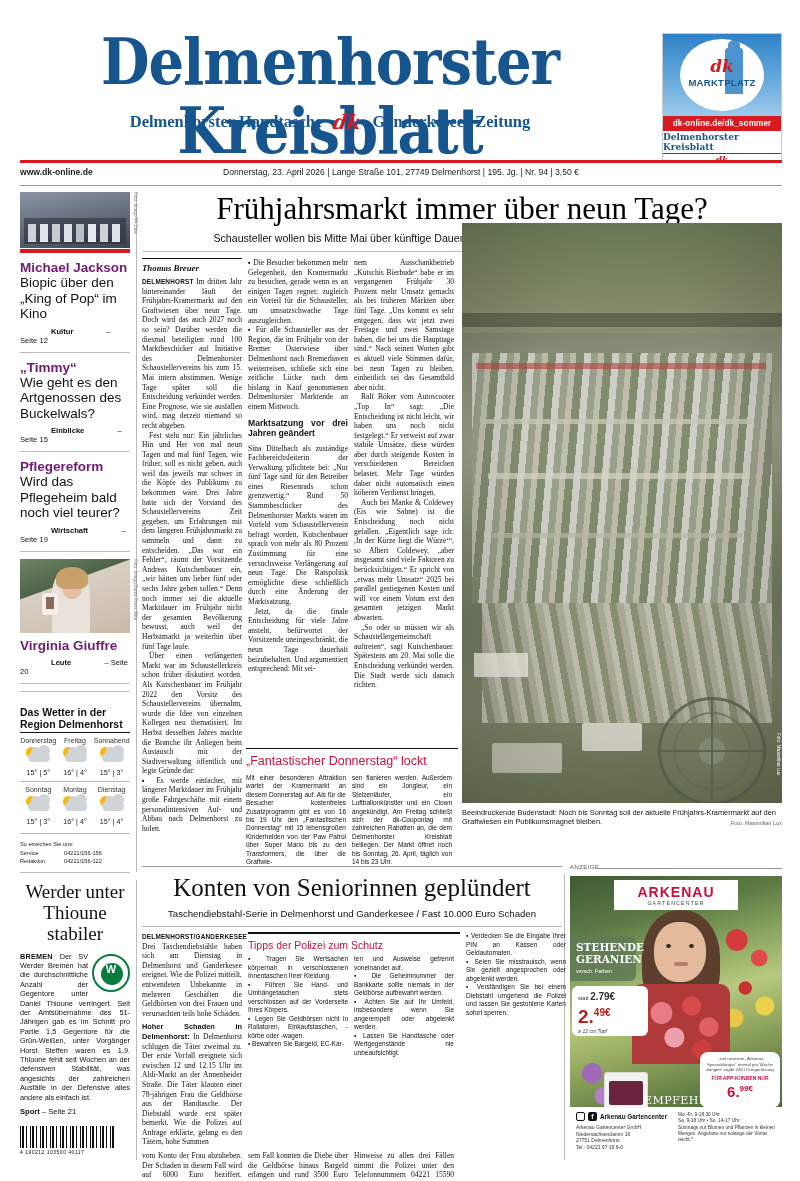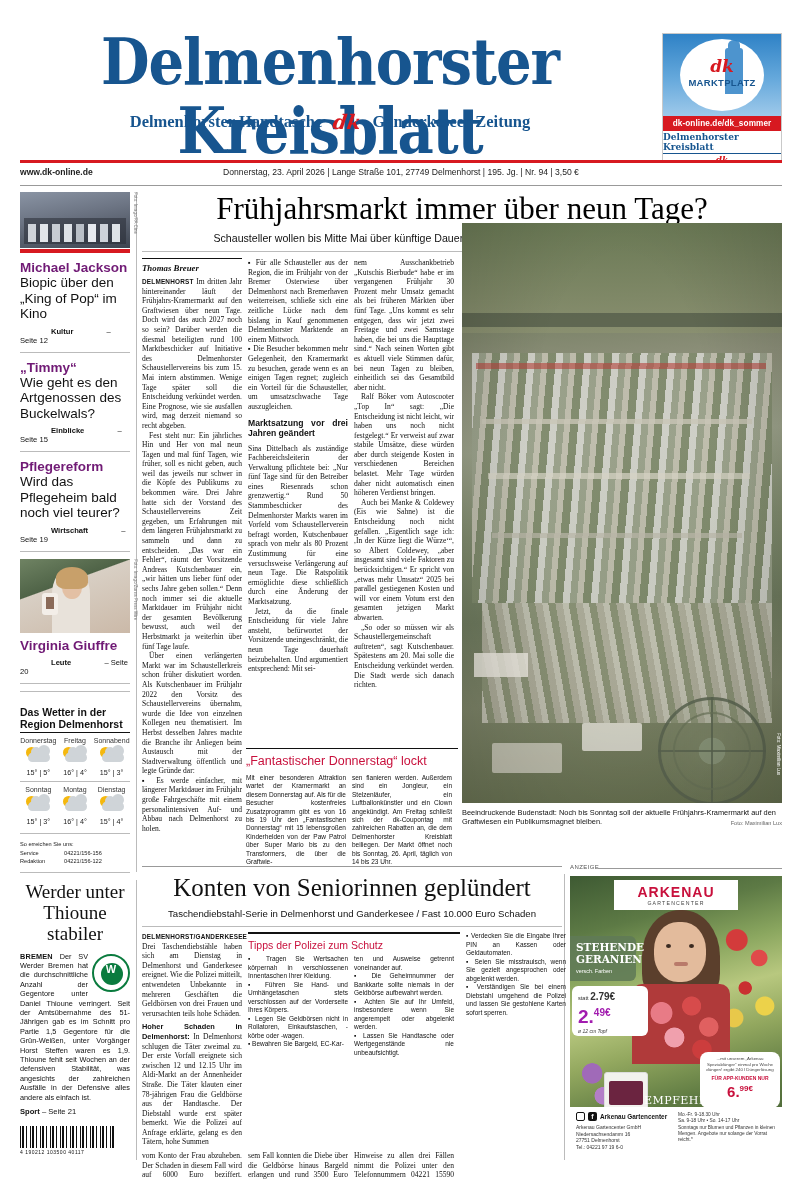--- a/index.html
+++ b/index.html
@@ -186,21 +186,21 @@
   .ad-logo .b { color:#c8103c; font-size:14px; font-weight:700; letter-spacing:1px; }
   .ad-logo .s { color:#444; font-size:5.2px; letter-spacing:1.2px; }
   .ad-green { position:absolute; left:0; top:60px; width:66px; padding:6px 5px 7px 6px;
     background:rgba(96,122,86,.88); color:#fff; border-radius:0 6px 6px 0; }
   .ad-green .t1 { font-family:"DejaVu Serif", serif; font-size:10.5px; line-height:11.5px; font-weight:700;}
   .ad-green .t2 { font-size:5.4px; margin-top:3px; }
   .ad-price { position:absolute; left:2px; top:110px; width:76px; height:50px; background:#fff;
     border-radius:6px; padding:5px 6px; }
   .ad-price .old { font-size:5.6px; color:#333; }
   .ad-price .old b { font-size:10px; color:#333; }
-  .ad-price .new { color:#a21caf; font-weight:700; font-size:19px; line-height:19px; margin-top:1px;}
+  .ad-price .new { color:#b91c1c; font-weight:700; font-size:19px; line-height:19px; margin-top:1px;}
   .ad-price .new sup { font-size:10px; }
   .ad-price .note { font-size:5px; color:#333; font-style:italic; margin-top:2px;}
   .ad-b2 { position:absolute; right:2px; top:176px; width:80px; height:56px; background:#fff;
     border-radius:8px; padding:4px 5px; text-align:center; }
   .ad-b2 .l1 { font-size:4.4px; color:#444; line-height:5.6px; }
   .ad-b2 .l2 { font-size:5px; color:#c8103c; font-weight:700; margin-top:2px; }
   .ad-b2 .p { font-size:15px; color:#c8103c; font-weight:700; line-height:16px; }
   .ad-b2 .p sup { font-size:8px; }
   .ad-emp { position:absolute; left:74px; top:218px; font-family:"DejaVu Serif", serif;
     font-size:11px; color:#fff; letter-spacing:.5px; }
@@ -431,22 +431,22 @@
           <p class="noind"><span class="loc">DELMENHORST</span>
             <span>Im dritten Jahr hintereinander läuft der Frühjahrs-Kramermarkt auf den Graftwiesen über neun Tage. Doch wird das auch 2027 noch so sein? Darüber werden die diesmal beteiligten rund 100 Marktbeschicker auf Initiative des Delmenhorster Schaustellervereins bis zum 15. Mai intern abstimmen. Wenige Tage später soll die Entscheidung verkündet werden. Eine Prognose, wie sie ausfallen wird, mag derzeit niemand so recht abgeben.</span></p>
           <p>Fest steht nur: Ein jährliches Hin und Her von mal neun Tagen und mal fünf Tagen, wie früher, soll es nicht geben, auch weil das jeweils nur schwer in die Köpfe des Publikums zu bekommen wäre. Drei Jahre hatte sich der Vorstand des Schaustellervereins Zeit gegeben, um Erfahrungen mit dem längeren Frühjahrsmarkt zu sammeln und dann zu entscheiden. „Das war ein Fehler“, räumt der Vorsitzende Andreas Kutschenbauer ein, „wir hätten uns lieber fünf oder sechs Jahre geben sollen.“ Denn noch immer sei die aktuelle Marktdauer im Frühjahr nicht der gesamten Bevölkerung bewusst, auch weil der Herbstmarkt ja weiterhin über fünf Tage laufe.</p>
           <p>Über einen verlängerten Markt war im Schaustellerkreis schon früher diskutiert worden. Als Kutschenbauer im Frühjahr 2022 den Vorsitz des Schaustellervereins übernahm, wurde die Idee von einzelnen Kollegen neu thematisiert. Im Herbst desselben Jahres machte die Branche ihr Anliegen beim Austausch mit der Stadtverwaltung öffentlich und legte Gründe dar:</p>
           <p class="bullet">▪ Es werde einfacher, mit längerer Marktdauer im Frühjahr große Fahrgeschäfte mit einem personalintensiven Auf- und Abbau nach Delmenhorst zu holen.</p>
         </div>
       </div>
 
       <div class="col">
         <div class="body" style="padding-top:0">
+          <p class="bullet">▪ Die Besucher bekommen mehr Gelegenheit, den Kramermarkt zu besuchen, gerade wenn es an einigen Tagen regnet; zugleich ein Vorteil für die Schausteller, um umsatzschwache Tage auszugleichen.</p>
           <p class="bullet">▪ Für alle Schausteller aus der Region, die im Frühjahr von der Bremer Osterwiese über Delmenhorst nach Bremerhaven weiterreisen, schließe sich eine zeitliche Lücke nach dem bislang in Kauf genommenen Delmenhorster Marktende an einem Mittwoch.</p>
-          <p class="bullet">▪ Die Besucher bekommen mehr Gelegenheit, den Kramermarkt zu besuchen, gerade wenn es an einigen Tagen regnet; zugleich ein Vorteil für die Schausteller, um umsatzschwache Tage auszugleichen.</p>
           <div class="subhead">Marktsatzung vor drei Jahren geändert</div>
           <p class="noind">Sina Dittelbach als zuständige Fachbereichsleiterin der Verwaltung pflichtete bei: „Nur fünf Tage sind für den Betreiber eines Riesenrads schon grenzwertig.“ Rund 50 Stammbeschicker des Delmenhorster Markts waren im Vorfeld vom Schaustellerverein befragt worden, Kutschenbauer sprach von mehr als 80 Prozent Zustimmung für eine versuchsweise Verlängerung auf neun Tage. Die Ratspolitik ermöglichte diese schließlich durch eine Änderung der Marktsatzung.</p>
           <p>Jetzt, da die finale Entscheidung für viele Jahre ansteht, befürwortet der Vorsitzende uneingeschränkt, die neun Tage dauerhaft beizubehalten. Und argumentiert entsprechend: Mit sei-</p>
         </div>
       </div>
 
       <div class="col">
         <div class="body">
           <p class="noind">nem Ausschankbetrieb „Kutschis Bierbude“ habe er im vergangenen Frühjahr 30 Prozent mehr Umsatz gemacht als bei früheren Märkten über fünf Tage. „Uns kommt es sehr entgegen, dass wir jetzt zwei Freitage und zwei Samstage haben, die bei uns die Haupttage sind.“ Nach seinen Worten gibt es aktuell viele Stimmen dafür, bei neun Tagen zu bleiben, einheitlich sei das Gesamtbild aber nicht.</p>
           <p>Ralf Böker vom Autoscooter „Top In“ sagt: „Die Entscheidung ist nicht leicht, wir haben uns noch nicht festgelegt.“ Er verweist auf zwar stabile Umsätze, diese würden aber durch steigende Kosten in verschiedenen Bereichen belastet. Mehr Tage würden daher nicht automatisch einen höheren Verdienst bringen.</p>

